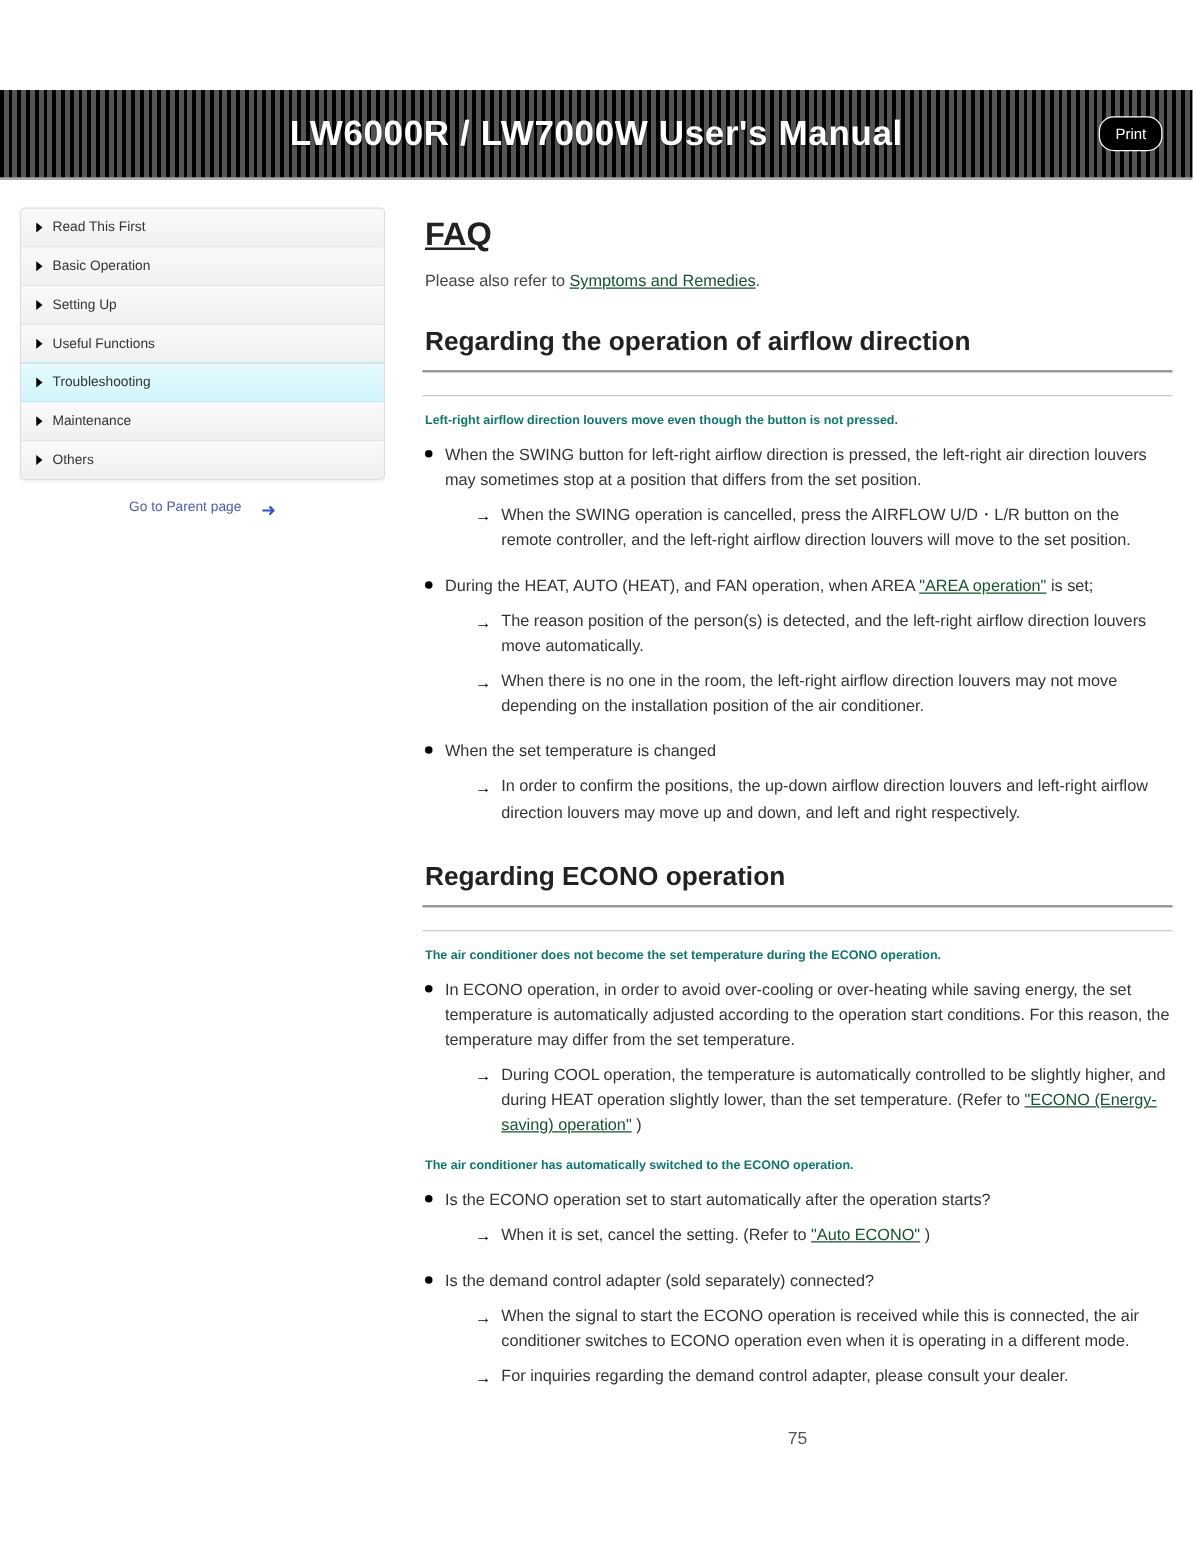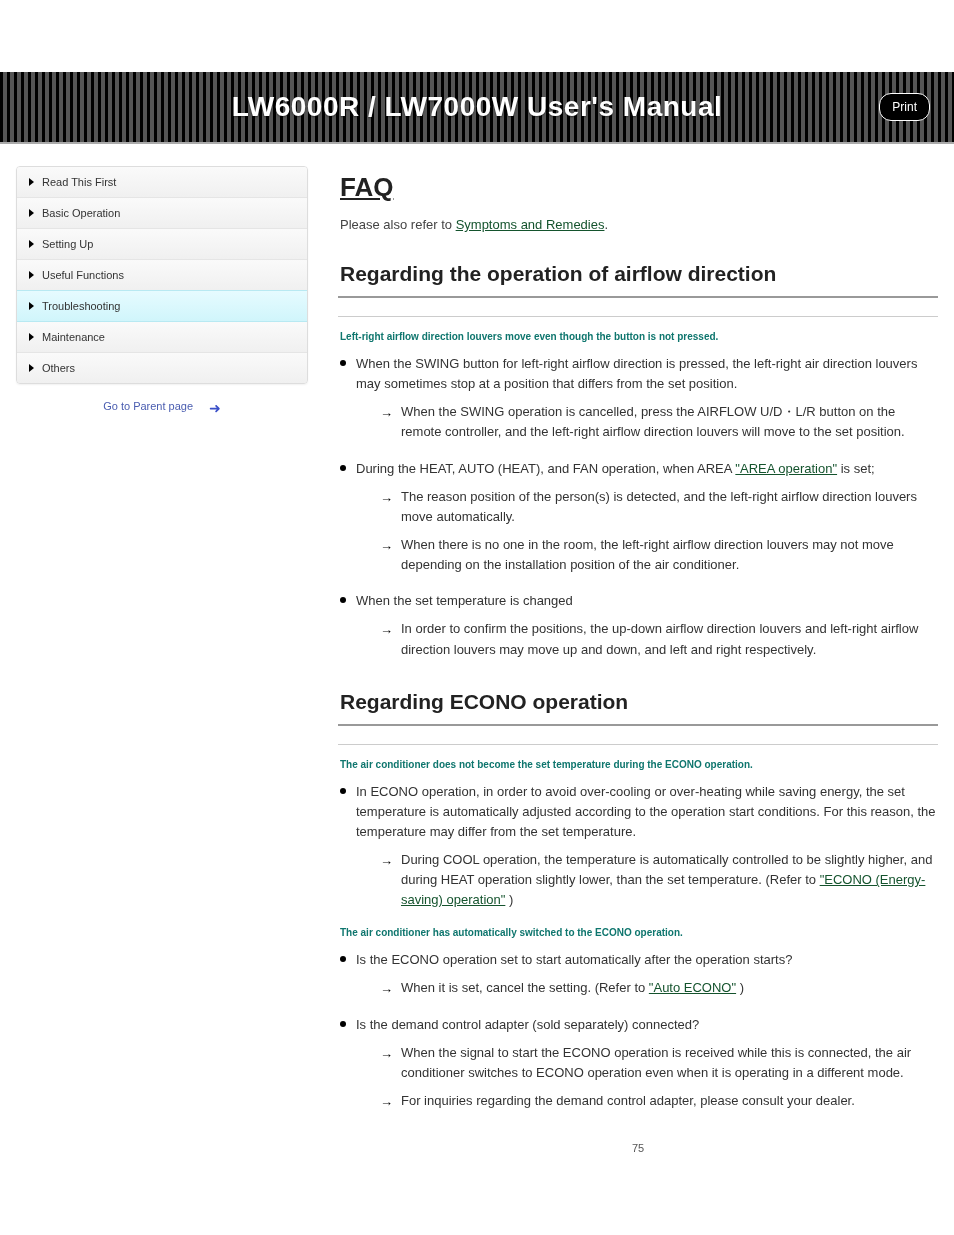--- a/index.html
+++ b/index.html
@@ -170,21 +170,21 @@
     flex-shrink: 0;
     font-weight: 700;
     color: #000;
     font-size: 13px;
     padding-top: 1px;
   }
   .action .atext { flex: 1; }
   .link { color: #14532d; text-decoration: underline; cursor: pointer; }
   .pnum {
     text-align: center;
-    font-size: 11px;
+    font-size: 14px;
     color: #555;
     margin-top: 30px;
   }
 </style>
 </head>
 <body>
 
 <div class="topbar"></div>
 
 <div class="banner">

